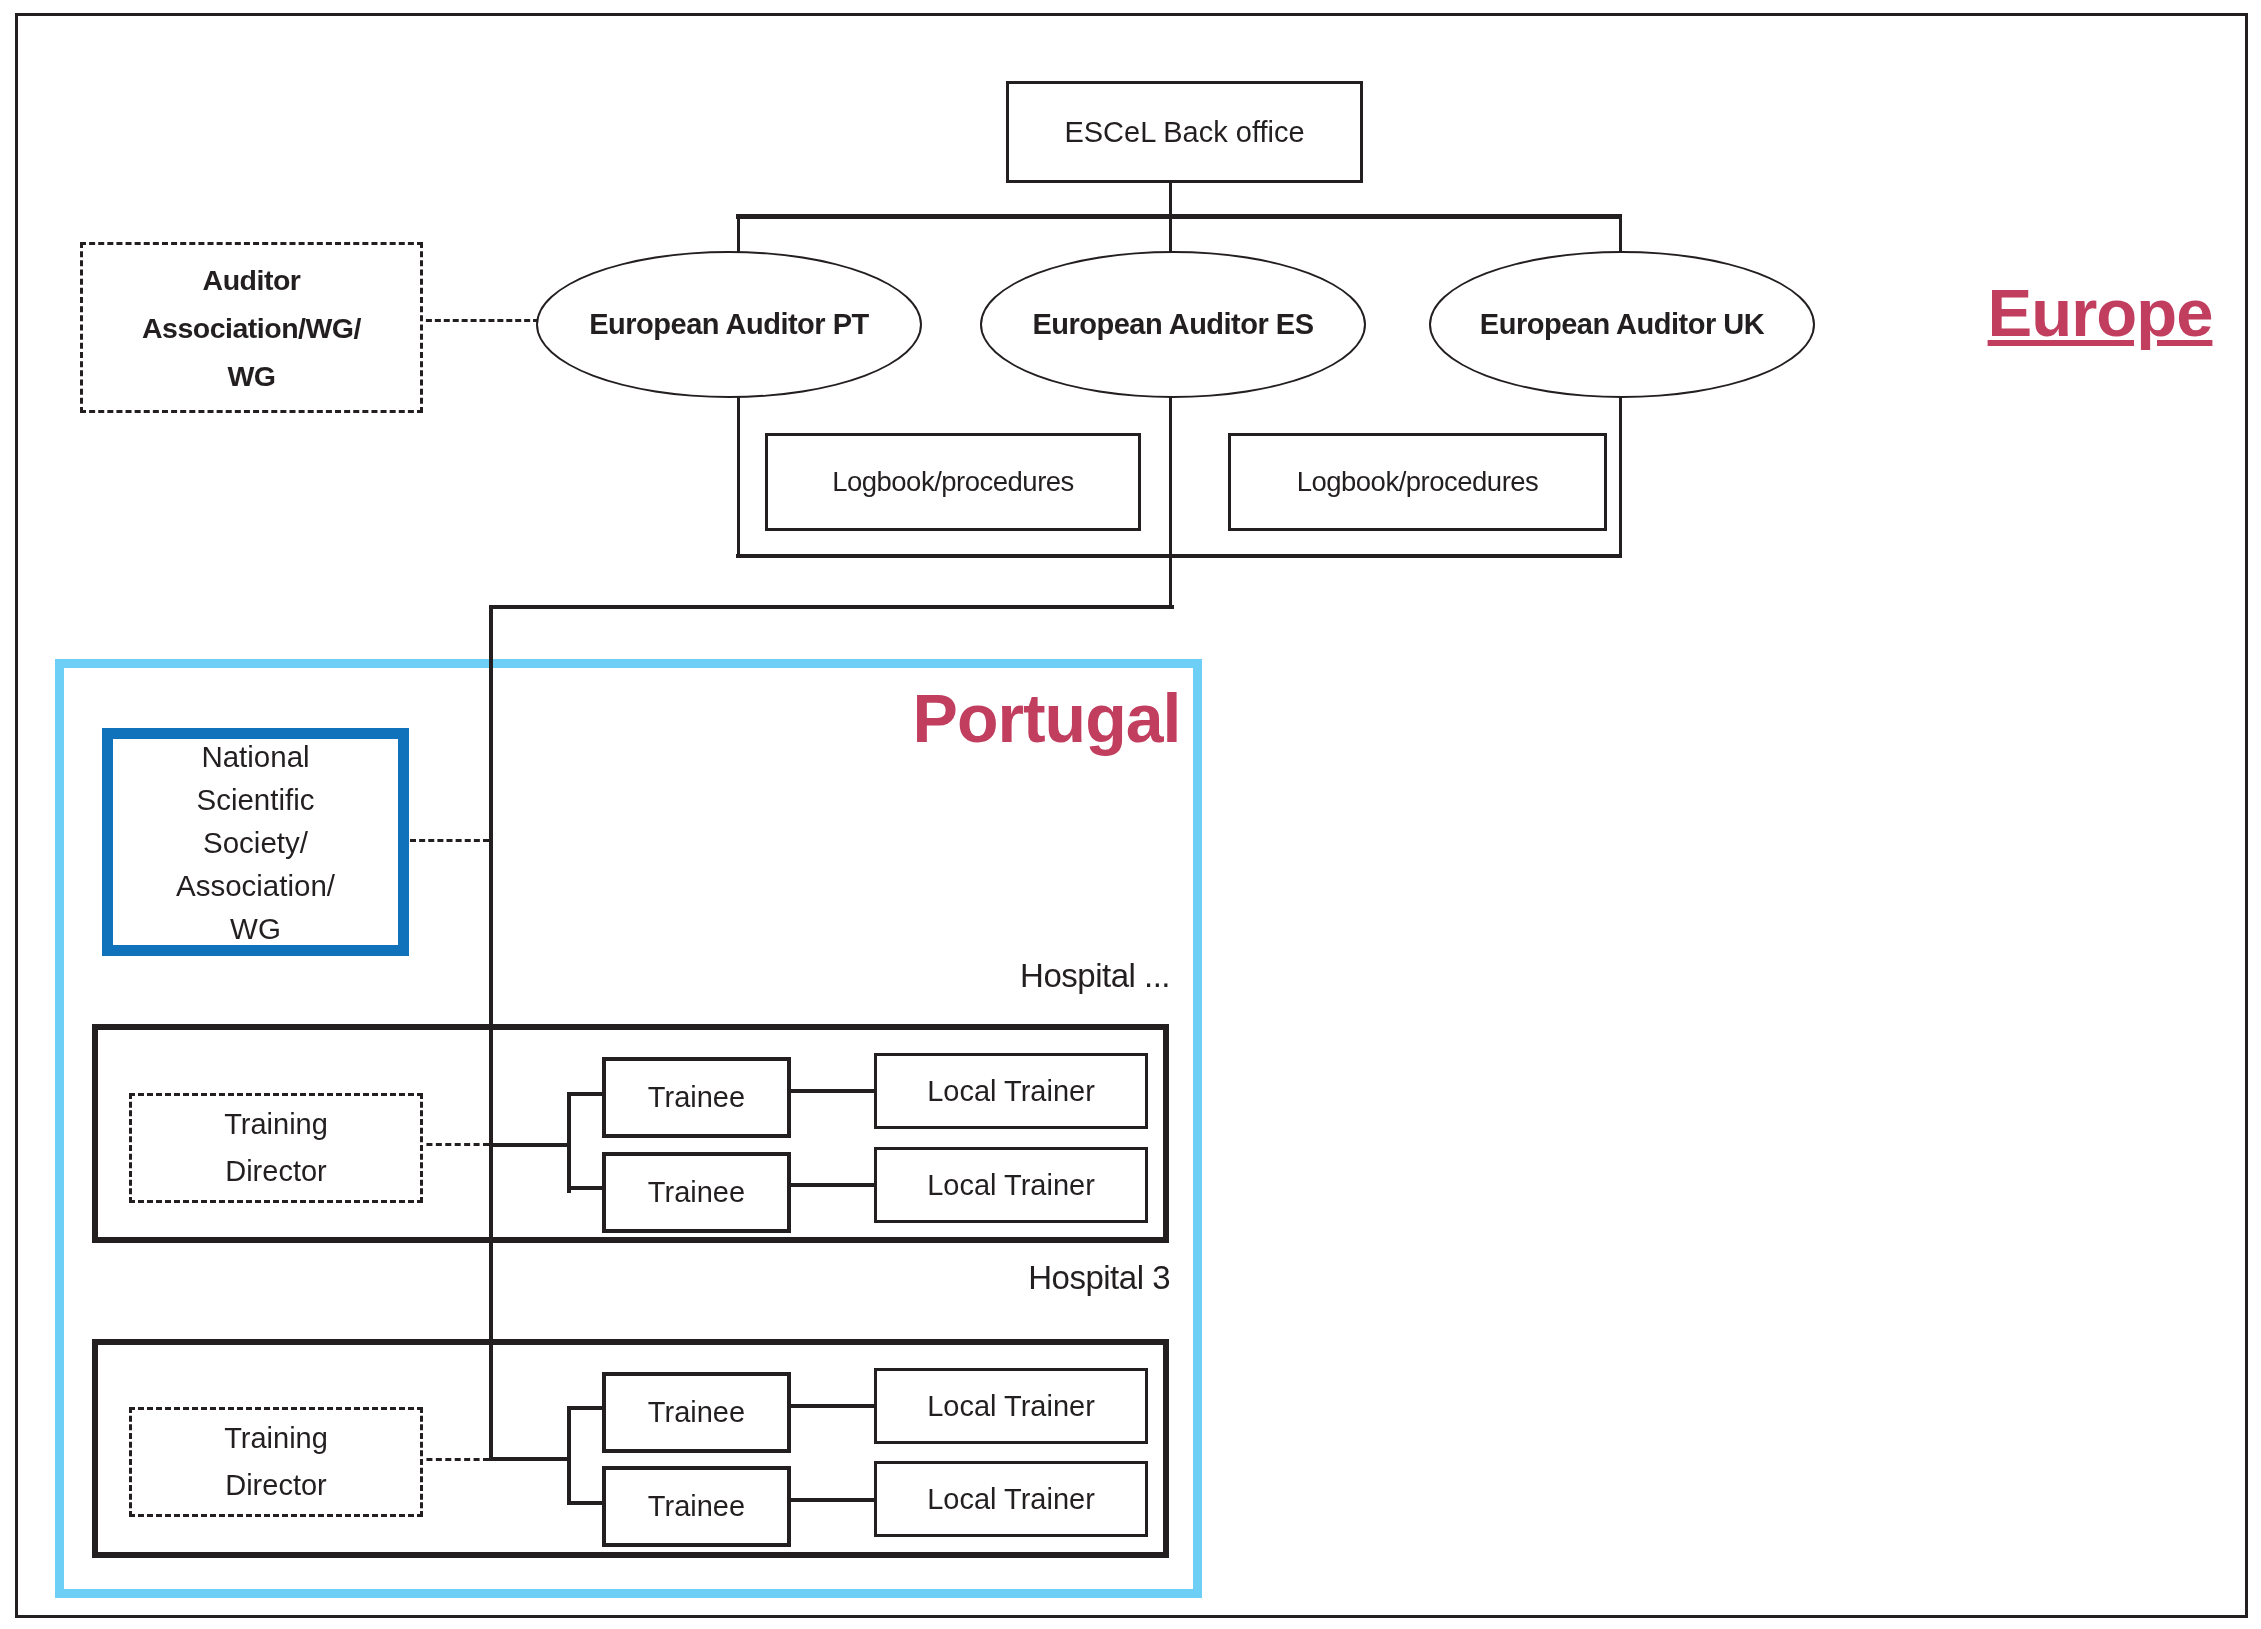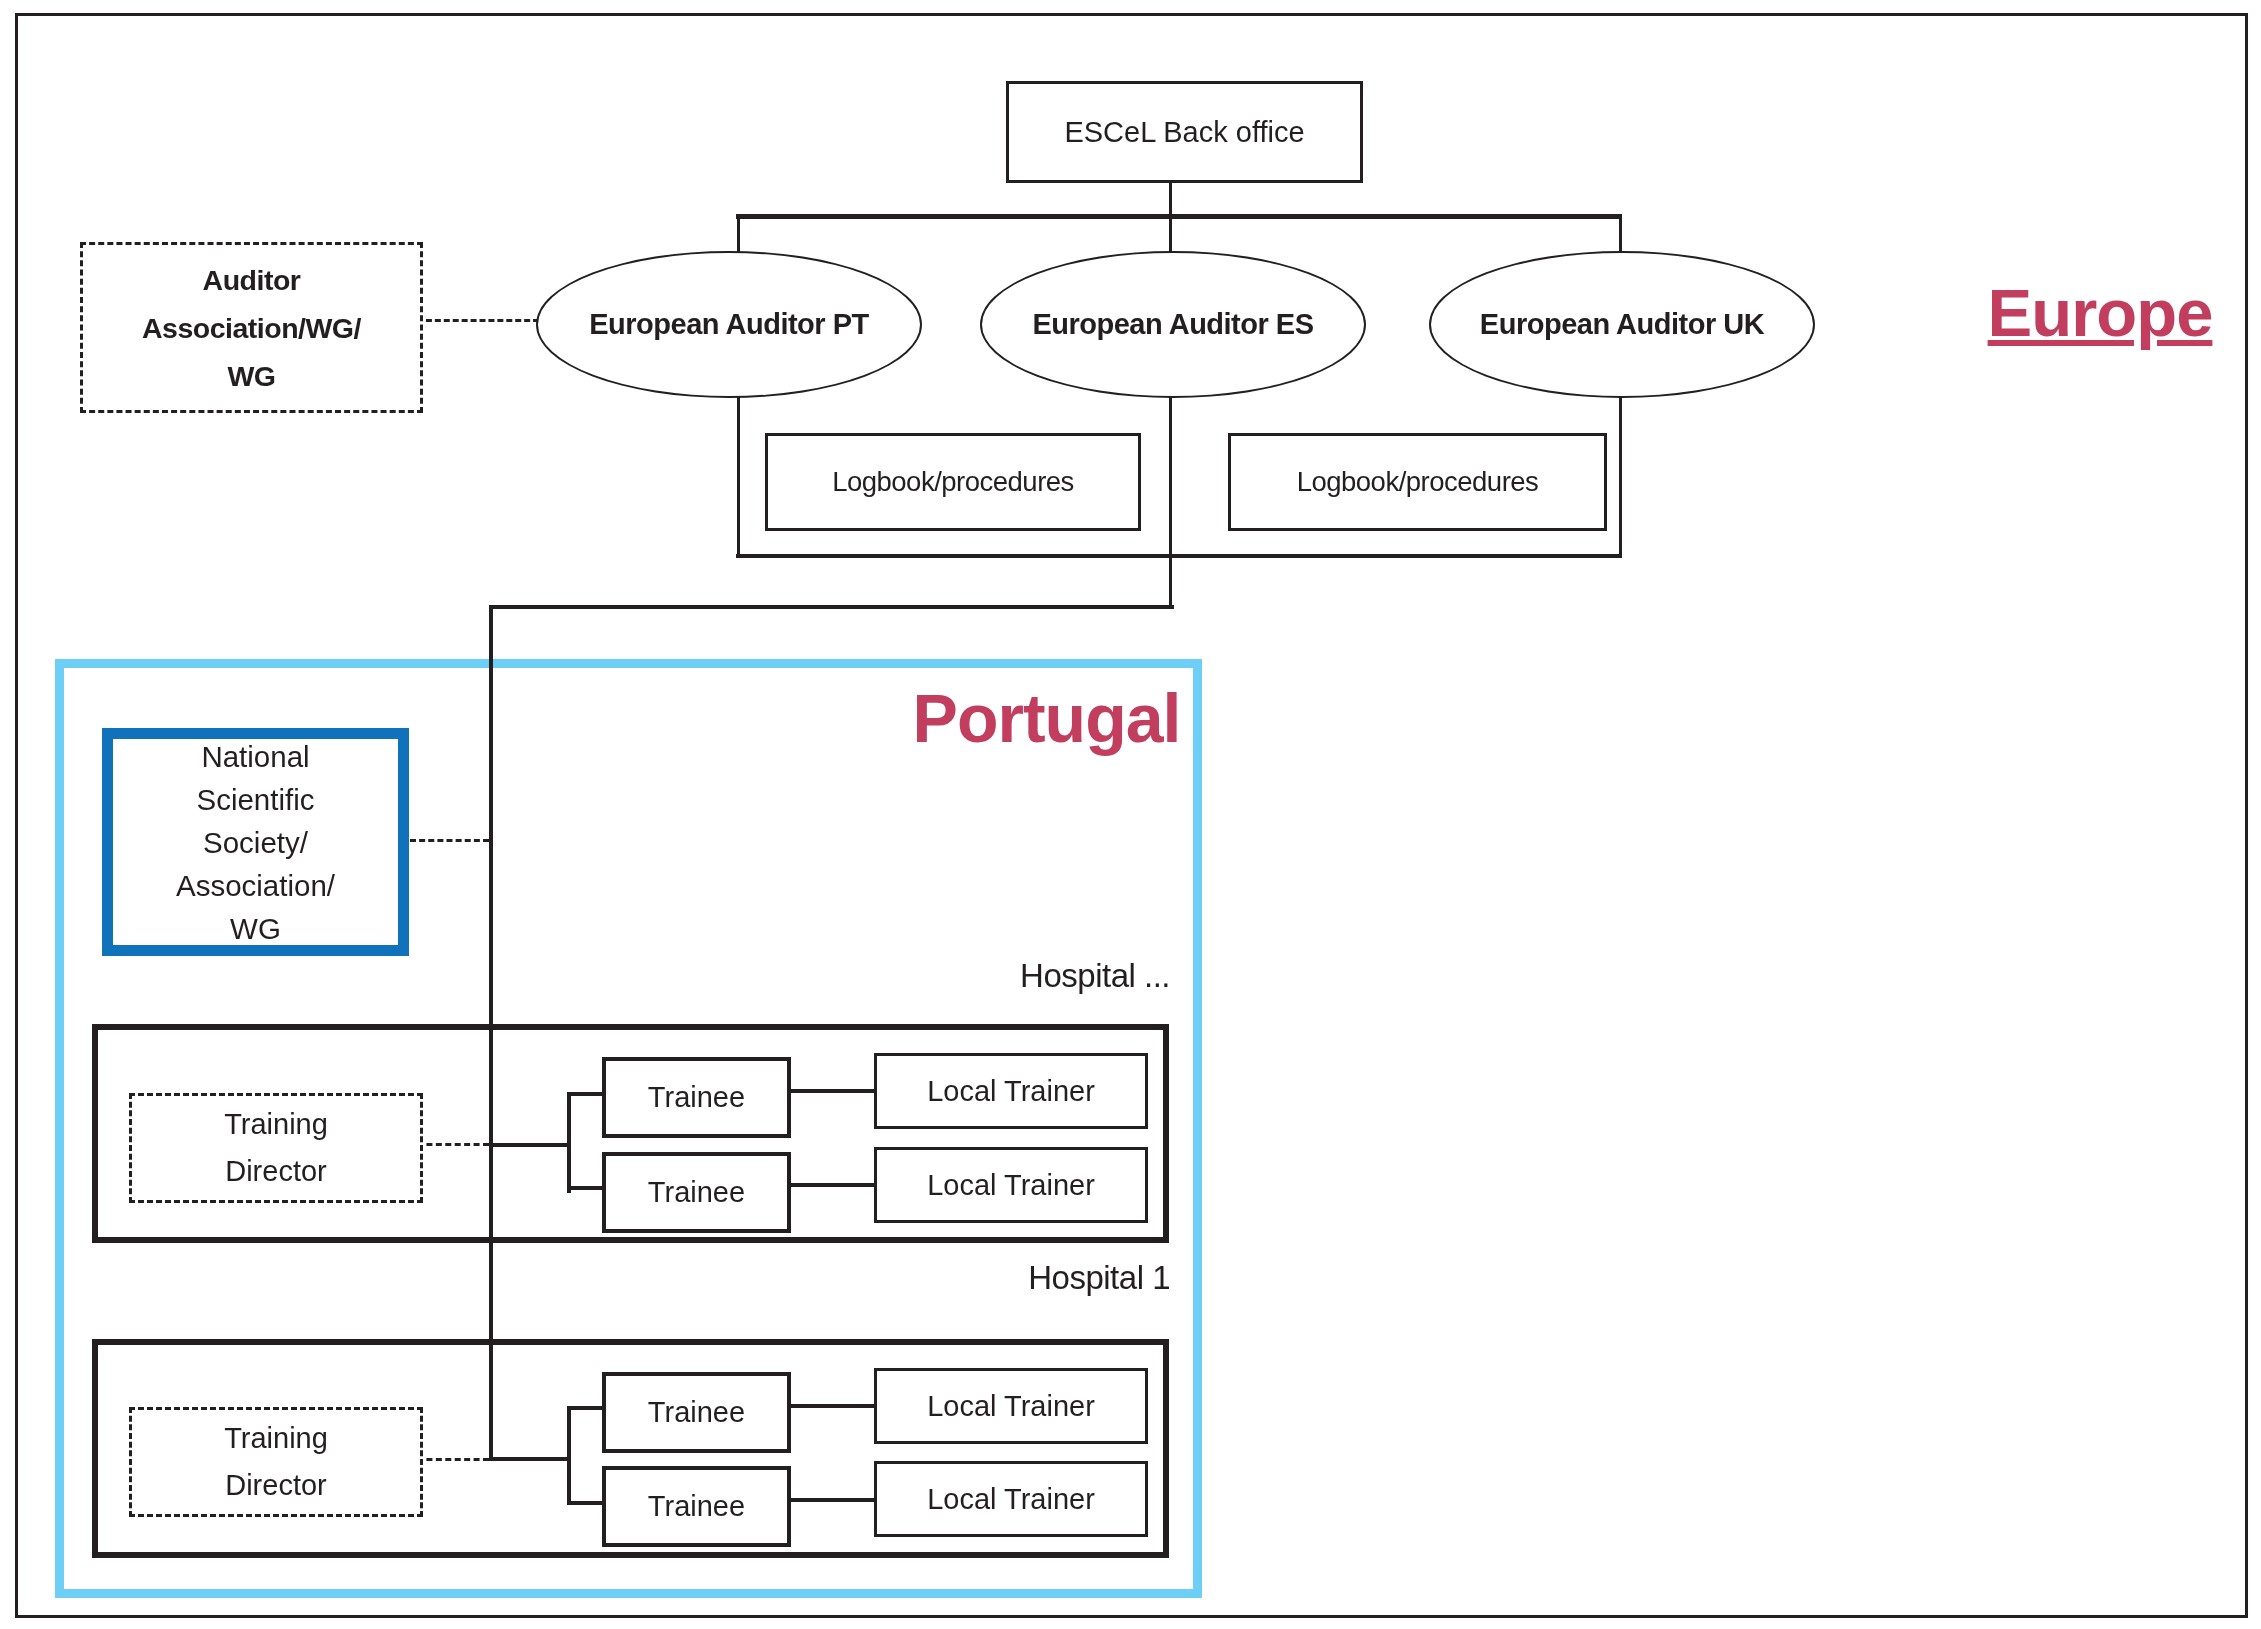--- a/index.html
+++ b/index.html
@@ -123,21 +123,21 @@
   <div class="line" style="left:783px;top:1089px;width:91px;height:4.1px;"></div>
   <div class="line" style="left:783px;top:1183px;width:91px;height:4.1px;"></div>
   <div class="box txt-m" style="left:874px;top:1053px;width:268px;height:70px;">
     <span>Local Trainer</span>
   </div>
   <div class="box txt-m" style="left:874px;top:1147px;width:268px;height:70px;">
     <span>Local Trainer</span>
   </div>
 
   <div class="hosp-label" style="left:815px;top:1259px;width:355px;">
-    <span>Hospital 1</span>
+    <span>Hospital 3</span>
   </div>
   <div class="abs" style="left:92px;top:1339px;width:1065px;height:207px;border:6.1px solid var(--line);z-index:2;"></div>
 
   <div class="box txt-m" style="left:129px;top:1407px;width:288px;height:104px;border-style:dashed;flex-direction:column;">
     <div style="line-height:47px;">
       <div>Training</div>
       <div>Director</div>
     </div>
   </div>
   <div class="dash-h" style="left:417px;top:1458px;width:72px;"></div>

